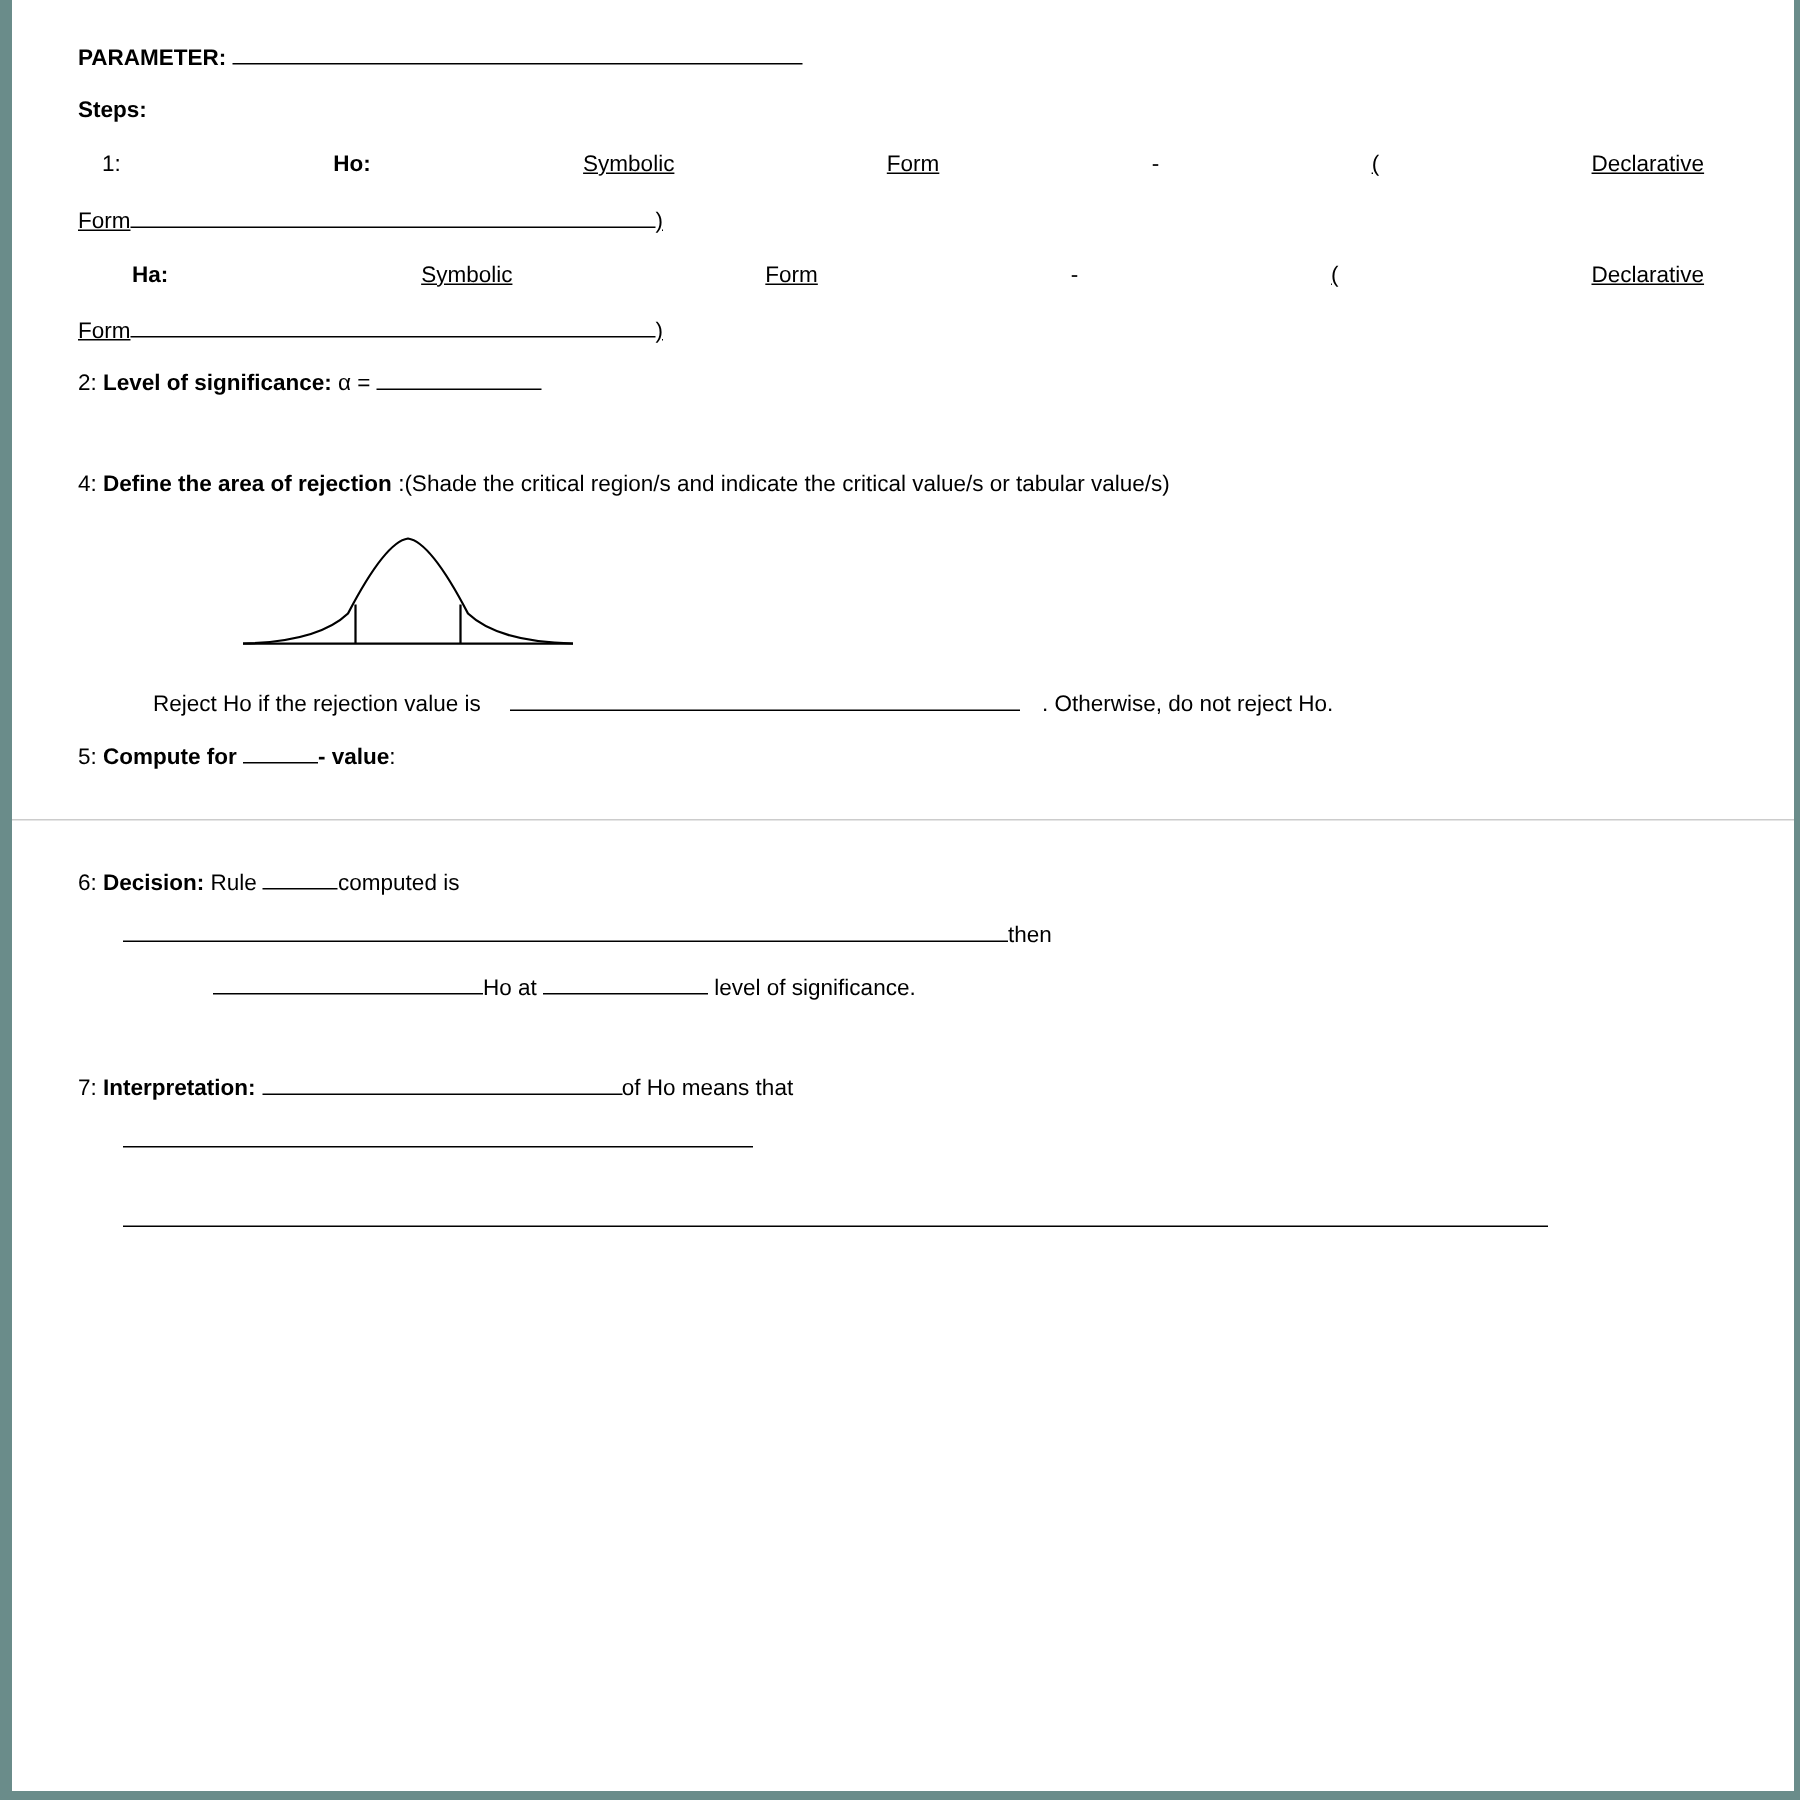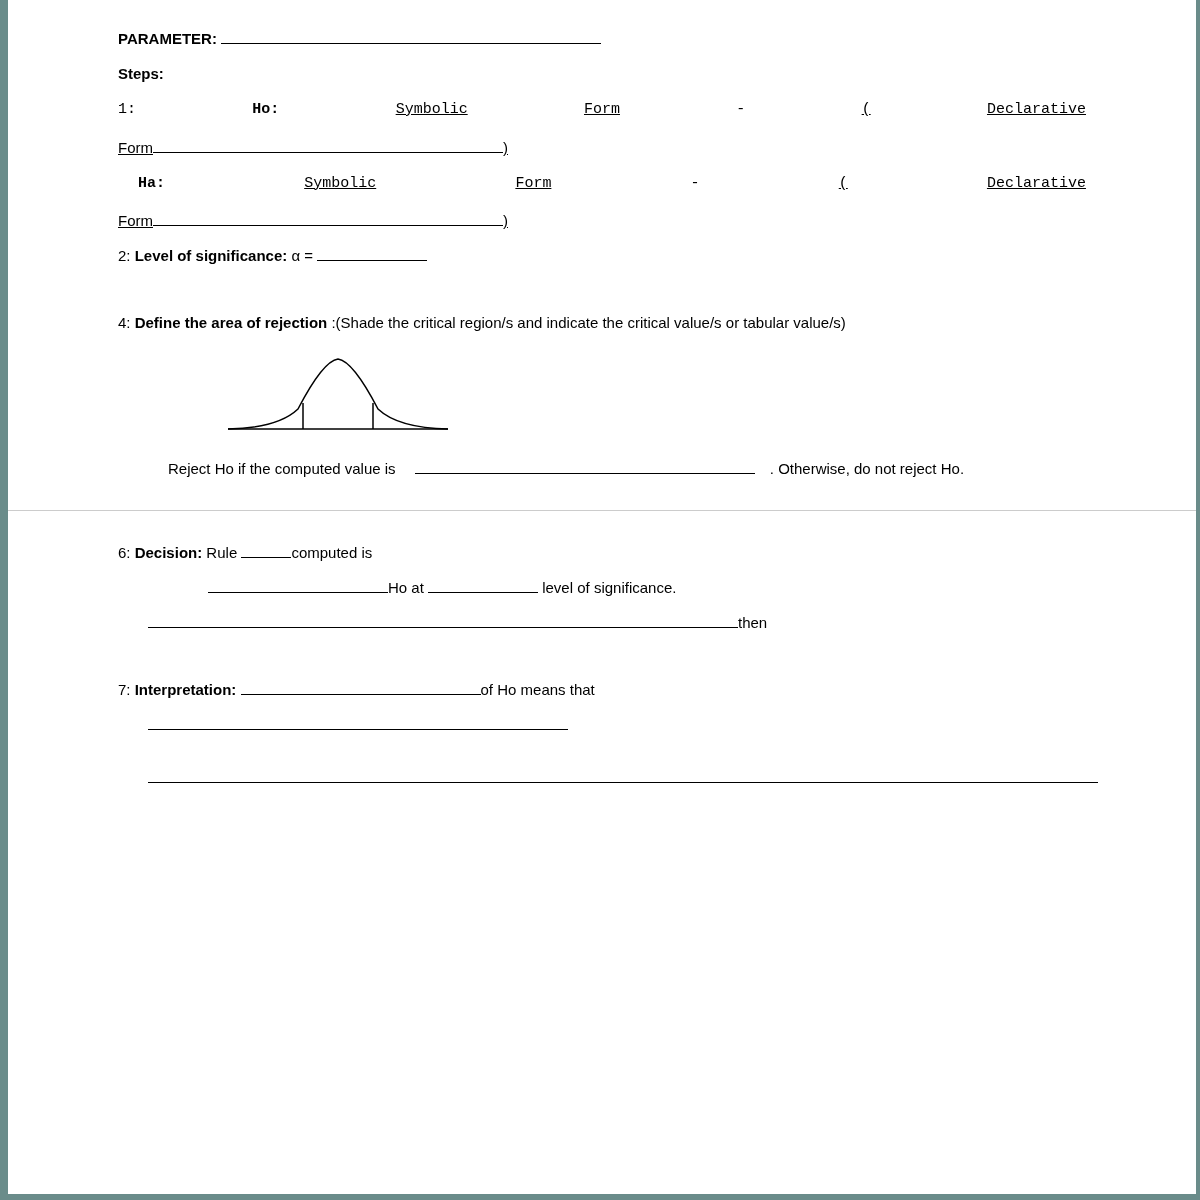--- a/index.html
+++ b/index.html
@@ -17,28 +17,27 @@
     border-left: 8px solid #6a8c8a;
     border-right: 4px solid #6a8c8a;
     border-bottom: 6px solid #6a8c8a;
     background: #fff;
   }
   .page {
     box-sizing: border-box;
     padding: 20px 0 0 0;
   }
   .main-block {
-    padding: 0 110px;
+    padding: 0 44px;
   }
   .just {
     text-align: justify;
     text-align-last: justify;
     line-height: 1.9;
-    margin: 6px 0;
-    font-family: Liberation Mono, monospace;
+    margin: 6px 16px;
   }
   .line {
     line-height: 2.2;
     margin: 2px 0;
   }
   .bold { font-weight: bold; }
   .u { text-decoration: underline; }
   .blank { display:inline-block; border-bottom: 1px solid #000; }
   .blank-lg { width: 380px; }
   .blank-md { width: 240px; }
@@ -108,36 +107,39 @@
   <div class="svg-box">
     <svg width="240" height="90" viewBox="0 0 240 90">
       <path d="M 10 80 Q 60 79 80 60 Q 105 12 120 10 Q 135 12 160 60 Q 180 79 230 80" fill="none" stroke="#000" stroke-width="1.5"></path>
       <line x1="10" y1="80" x2="230" y2="80" stroke="#000" stroke-width="1.5"></line>
       <line x1="85" y1="54" x2="85" y2="80" stroke="#000" stroke-width="1.5"></line>
       <line x1="155" y1="54" x2="155" y2="80" stroke="#000" stroke-width="1.5"></line>
     </svg>
   </div>
 
   <p class="line" style="text-align: justify">
-    <span style="margin-left:50px">Reject Ho if the computed value is </span><span class="blank" style="width:340px;margin:0 15px"></span><span>. Otherwise, do not reject Ho.</span>
+    <span style="margin-left:50px">Reject Ho if the rejection value is </span><span class="blank" style="width:340px;margin:0 15px"></span><span>. Otherwise, do not reject Ho.</span>
   </p>
 
+  <p class="line">
+    <span>5: </span><span class="bold">Compute  for </span><span class="blank blank-xs"></span><span class="bold">- value</span>:
+  </p>
 </div>
 
 <hr class="divider">
 
 <div class="main-block">
   <p class="line">
     <span>6: </span><span class="bold">Decision:</span><span> Rule </span><span class="blank blank-xs"></span><span>computed is </span>
   </p>
+  <p class="line center-area">
+    <span class="blank" style="width:590px"></span><span>then</span>
+  </p>
   <p class="line center-area" style="margin-left:90px">
     <span class="blank" style="width:180px"></span><span>Ho at </span><span class="blank blank-sm"></span><span> level of significance.</span>
-  </p>
-  <p class="line center-area">
-    <span class="blank" style="width:590px"></span><span>then</span>
   </p>
 
   <div class="spacer1"></div>
 
   <p class="line">
     <span>7: </span><span class="bold">Interpretation:</span>
     <span class="blank blank-md"></span><span>of Ho means that</span>
   </p>
   <p class="line center-area">
     <span class="blank" style="width:420px"></span>

